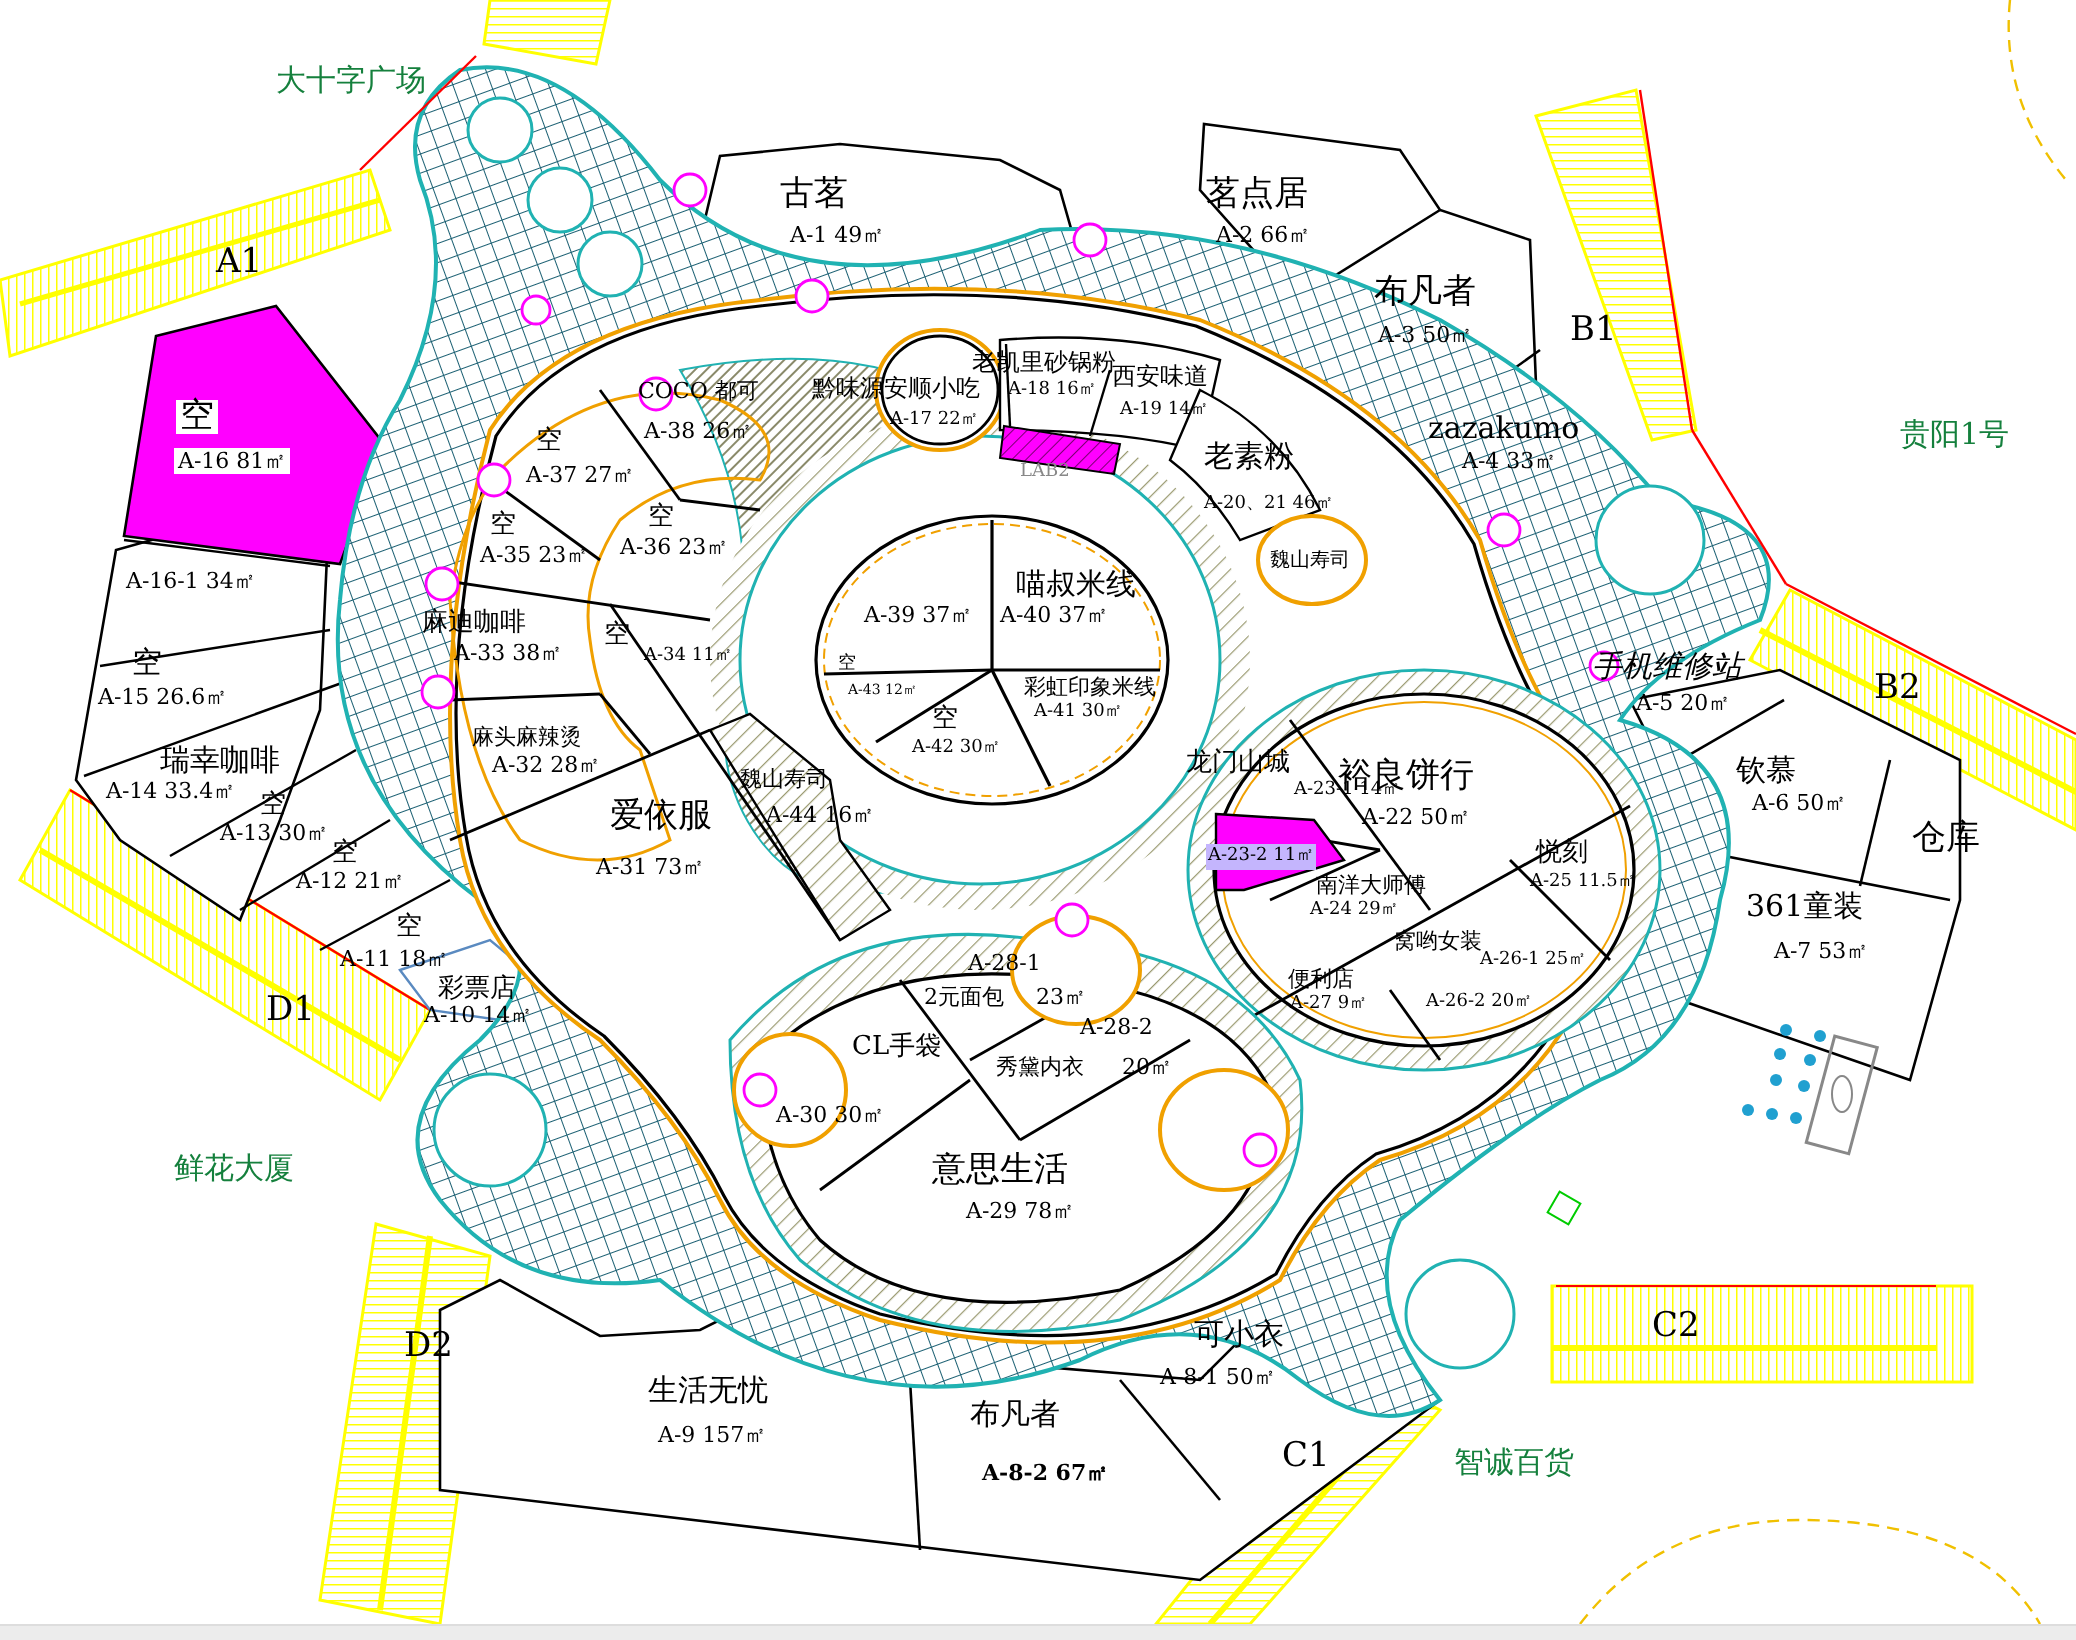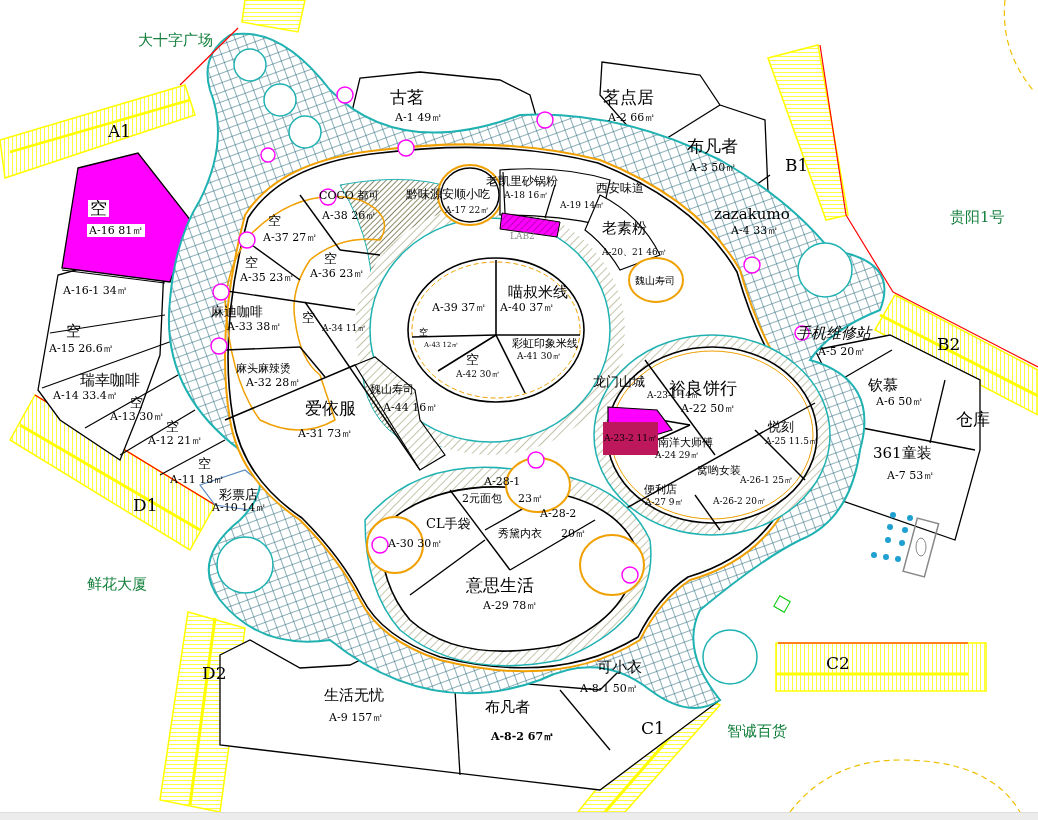--- a/index.html
+++ b/index.html
@@ -327,40 +327,40 @@
 </div>
 <div class="shop">
   <div class="lbl area" style="left:406px;top:188px;font-size:12px;">黔味源安顺小吃</div>
   <div class="lbl area-s" style="left:445px;top:206px;">A-17 22㎡</div>
 </div>
 <div class="shop">
   <div class="lbl area" style="left:486px;top:175px;font-size:12px;">老凯里砂锅粉</div>
   <div class="lbl area-s" style="left:504px;top:191px;">A-18 16㎡</div>
 </div>
 <div class="shop">
-  <div class="lbl area" style="left:556px;top:182px;font-size:12px;padding-left:40px;">西安味道</div>
+  <div class="lbl area" style="left:556px;top:182px;font-size:12px;">西安味道</div>
   <div class="lbl area-s" style="left:560px;top:201px;">A-19 14㎡</div>
 </div>
 <div class="shop">
   <div class="lbl name" style="left:602px;top:221px;">老素粉</div>
   <div class="lbl area-s" style="left:602px;top:248px;">A-20、21 46㎡</div>
 </div>
 <div class="shop">
   <div class="lbl area" style="left:635px;top:276px;font-size:10px;">魏山寿司</div>
 </div>
 <div class="shop">
   <div class="lbl name-lg" style="left:669px;top:380px;">裕良饼行</div>
   <div class="lbl area" style="left:681px;top:403px;">A-22 50㎡</div>
 </div>
 <div class="shop">
   <div class="lbl area" style="left:593px;top:375px;font-size:13px;">龙门山城</div>
   <div class="lbl area-s" style="left:607px;top:391px;margin-left:40px;">A-23-1 14㎡</div>
 </div>
 <div class="shop">
-  <div class="lbl area-s" style="left:603px;top:422px;background:#be185d;padding:12px 1px;">A-23-2 11㎡</div>
+  <div class="lbl area-s" style="left:603px;top:422px;background:#c4b5fd;padding:2px 1px;">A-23-2 11㎡</div>
 </div>
 <div class="shop">
   <div class="lbl area" style="left:658px;top:437px;">南洋大师傅</div>
   <div class="lbl area-s" style="left:655px;top:451px;">A-24 29㎡</div>
 </div>
 <div class="shop">
   <div class="lbl area" style="left:768px;top:420px;font-size:13px;">悦刻</div>
   <div class="lbl area-s" style="left:765px;top:437px;">A-25 11.5㎡</div>
 </div>
 <div class="shop">
@@ -383,21 +383,21 @@
   <div class="lbl area" style="left:498px;top:528px;">秀黛内衣</div>
   <div class="lbl area" style="left:540px;top:508px;">A-28-2</div>
   <div class="lbl area" style="left:561px;top:528px;">20㎡</div>
 </div>
 <div class="shop">
   <div class="lbl name-lg" style="left:466px;top:577px;">意思生活</div>
   <div class="lbl area" style="left:483px;top:600px;">A-29 78㎡</div>
 </div>
 <div class="shop">
   <div class="lbl area" style="left:426px;top:517px;font-size:13px;">CL手袋</div>
-  <div class="lbl area" style="left:388px;top:538px;">A-30 30㎡</div>
+  <div class="lbl area" style="left:388px;top:552px;">A-30 30㎡</div>
 </div>
 <div class="shop">
   <div class="lbl name-lg" style="left:305px;top:400px;">爱依服</div>
   <div class="lbl area" style="left:298px;top:428px;">A-31 73㎡</div>
 </div>
 <div class="shop">
   <div class="lbl area" style="left:236px;top:363px;">麻头麻辣烫</div>
   <div class="lbl area" style="left:246px;top:377px;">A-32 28㎡</div>
 </div>
 <div class="shop">

